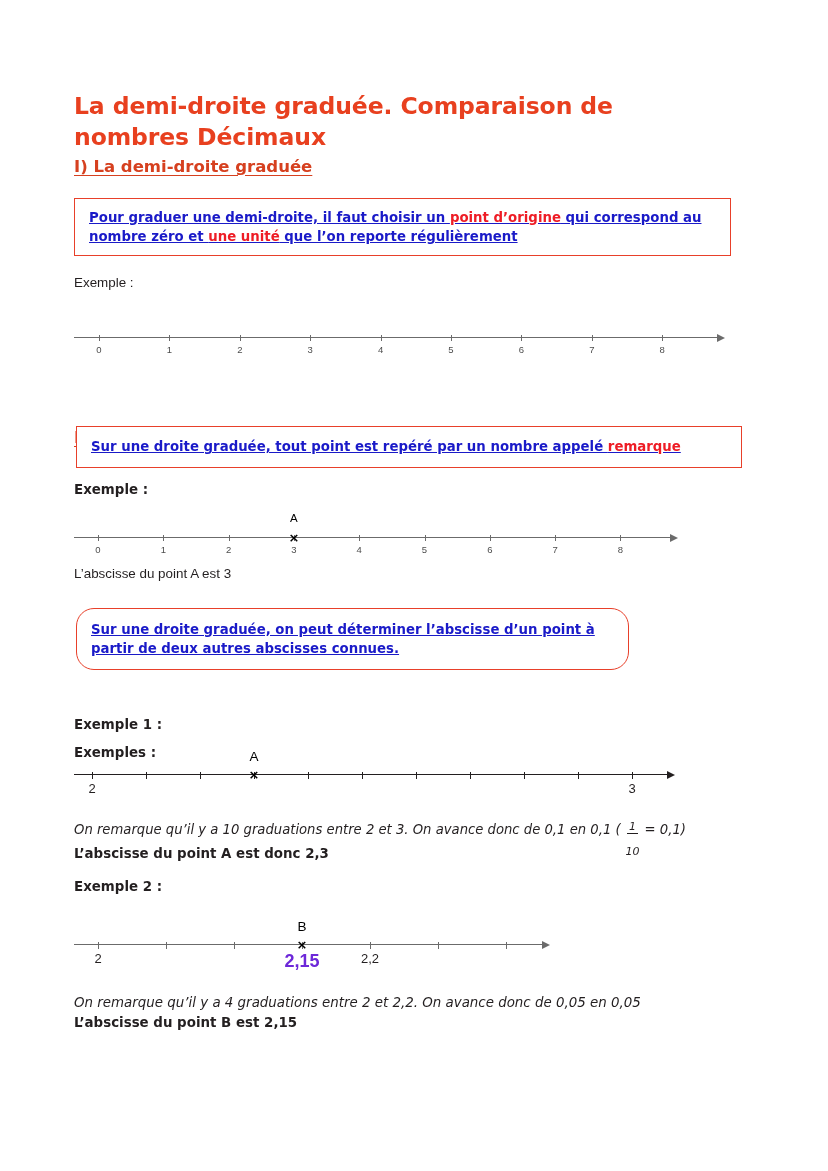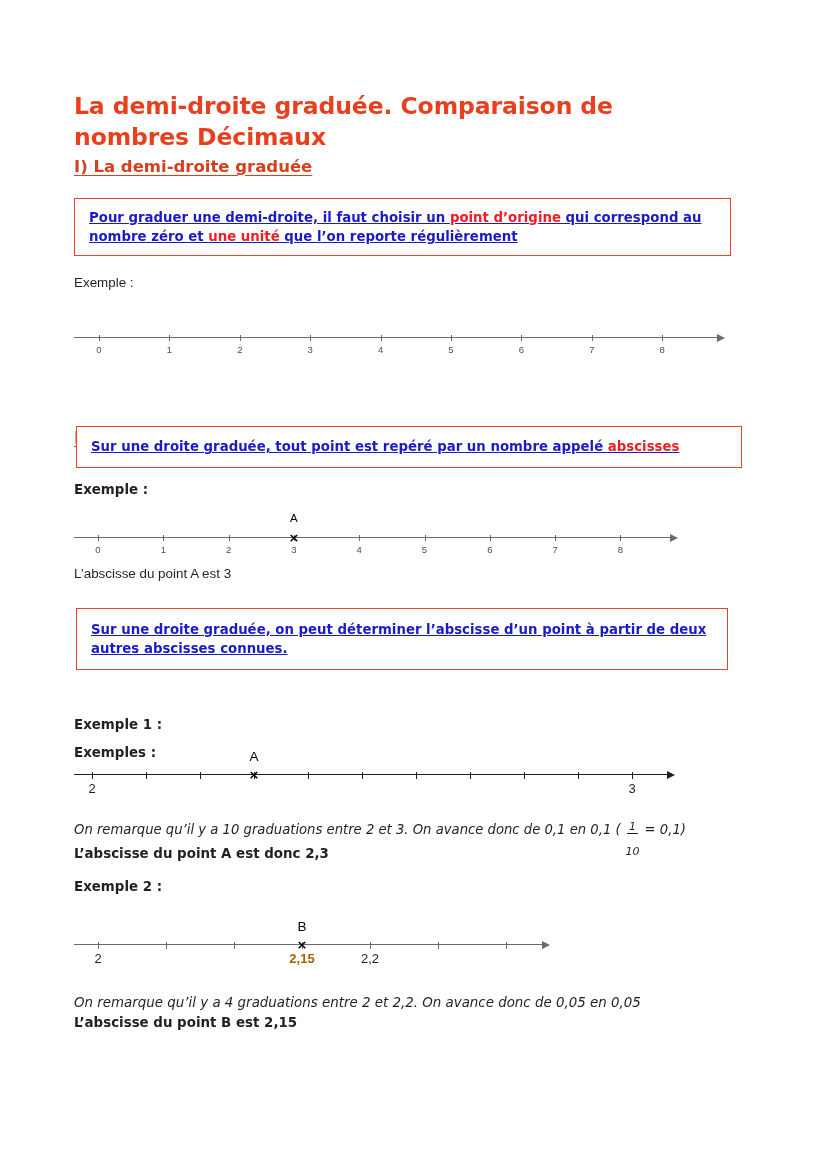--- a/index.html
+++ b/index.html
@@ -64,21 +64,21 @@
     font-weight: bold;
     color: #1a1ac8;
     line-height: 1.45;
     padding: 0 0 0 14px;
     text-decoration: underline;
   }
   .rule-text .em { color: #ee1c25; }
 
   #box-1 { left: 74px; top: 198px; width: 657px; height: 58px; }
   #box-2 { left: 76px; top: 426px; width: 666px; height: 42px; }
-  #box-3 { left: 76px; top: 608px; width: 652px; height: 62px; }
+  #box-3 { left: 76px; top: 608px; width: 553px; height: 62px; border-radius: 18px; }
 
   
   .label {
     position: absolute;
     left: 74px;
     font-size: 13.4px;
     color: #231f20;
     white-space: nowrap;
   }
   .label.bold { font-weight: bold; }
@@ -217,21 +217,21 @@
       <div class="tick" style="left: 591.8px; top: 20px; height: 6px; border-left: 1.4px solid rgb(107, 107, 107);"></div>
       <div class="tick-label" style="left: 591.8px; top: 29px; font-size: 9.5px; color: rgb(77, 77, 77);">7</div>
       <div class="tick" style="left: 662.2px; top: 20px; height: 6px; border-left: 1.4px solid rgb(107, 107, 107);"></div>
       <div class="tick-label" style="left: 662.2px; top: 29px; font-size: 9.5px; color: rgb(77, 77, 77);">8</div>
     </div>
 
   <div class="section-heading" id="heading-def">Définition :</div>
 
   <div class="rule-box" id="box-2">
     <div class="rule-text">
-      <span>Sur une droite graduée, tout point est repéré par un nombre appelé </span><span class="em">abscisses</span>
+      <span>Sur une droite graduée, tout point est repéré par un nombre appelé </span><span class="em">remarque</span>
     </div>
   </div>
 
   <div class="label bold" id="lbl-exemple-1">Exemple :</div>
 
   <div class="numline" id="numline-2">
       <div class="axis" style="left: 74px; top: 22px; width: 597px; border-top-width: 1.4px; border-top-color: rgb(107, 107, 107);"></div>
       <div class="arrow-head" style="left: 670px; top: 19px; border-left: 8px solid rgb(107, 107, 107);"></div>
       <div class="tick" style="left: 98px; top: 20px; height: 6px; border-left: 1.4px solid rgb(107, 107, 107);"></div>
       <div class="tick-label" style="left: 98px; top: 29px; font-size: 9.5px; color: rgb(77, 77, 77);">0</div>
@@ -300,21 +300,21 @@
   <div class="label bold" id="lbl-exemple-deux">Exemple 2 :</div>
 
   <div class="numline" id="numline-4">
       <div class="axis" style="left: 74px; top: 22px; width: 469px; border-top-width: 1.4px; border-top-color: rgb(107, 107, 107);"></div>
       <div class="arrow-head" style="left: 542px; top: 19px; border-left: 8px solid rgb(107, 107, 107);"></div>
       <div class="tick" style="left: 98px; top: 20px; height: 7px; border-left: 1.4px solid rgb(107, 107, 107);"></div>
       <div class="tick-label" style="left: 98px; top: 29px; font-size: 13px; color: rgb(35, 31, 32);">2</div>
       <div class="tick" style="left: 166px; top: 20px; height: 7px; border-left: 1.4px solid rgb(107, 107, 107);"></div>
       <div class="tick" style="left: 234px; top: 20px; height: 7px; border-left: 1.4px solid rgb(107, 107, 107);"></div>
       <div class="tick" style="left: 302px; top: 20px; height: 7px; border-left: 1.4px solid rgb(107, 107, 107);"></div>
-      <div class="tick-label" style="left: 302px; top: 29px; font-size: 13px; color: #a16207; font-weight: bold;">2,15</div>
+      <div class="tick-label" style="left: 302px; top: 29px; font-size: 18px; color: #6d28d9; font-weight: bold;">2,15</div>
       <div class="tick" style="left: 370px; top: 20px; height: 7px; border-left: 1.4px solid rgb(107, 107, 107);"></div>
       <div class="tick-label" style="left: 370px; top: 29px; font-size: 13px; color: rgb(35, 31, 32);">2,2</div>
       <div class="tick" style="left: 438px; top: 20px; height: 7px; border-left: 1.4px solid rgb(107, 107, 107);"></div>
       <div class="tick" style="left: 506px; top: 20px; height: 7px; border-left: 1.4px solid rgb(107, 107, 107);"></div>
       <div class="point-marker" style="left: 302px; top: 16px; font-size: 13px;">×</div>
       <div class="point-label" style="left: 302px; top: -2px; font-size: 13.5px;">B</div>
     </div>
 
   <div class="label italic" id="lbl-note-2">On remarque qu’il y a 4 graduations entre 2 et 2,2. On avance donc de 0,05 en 0,05</div>
 

